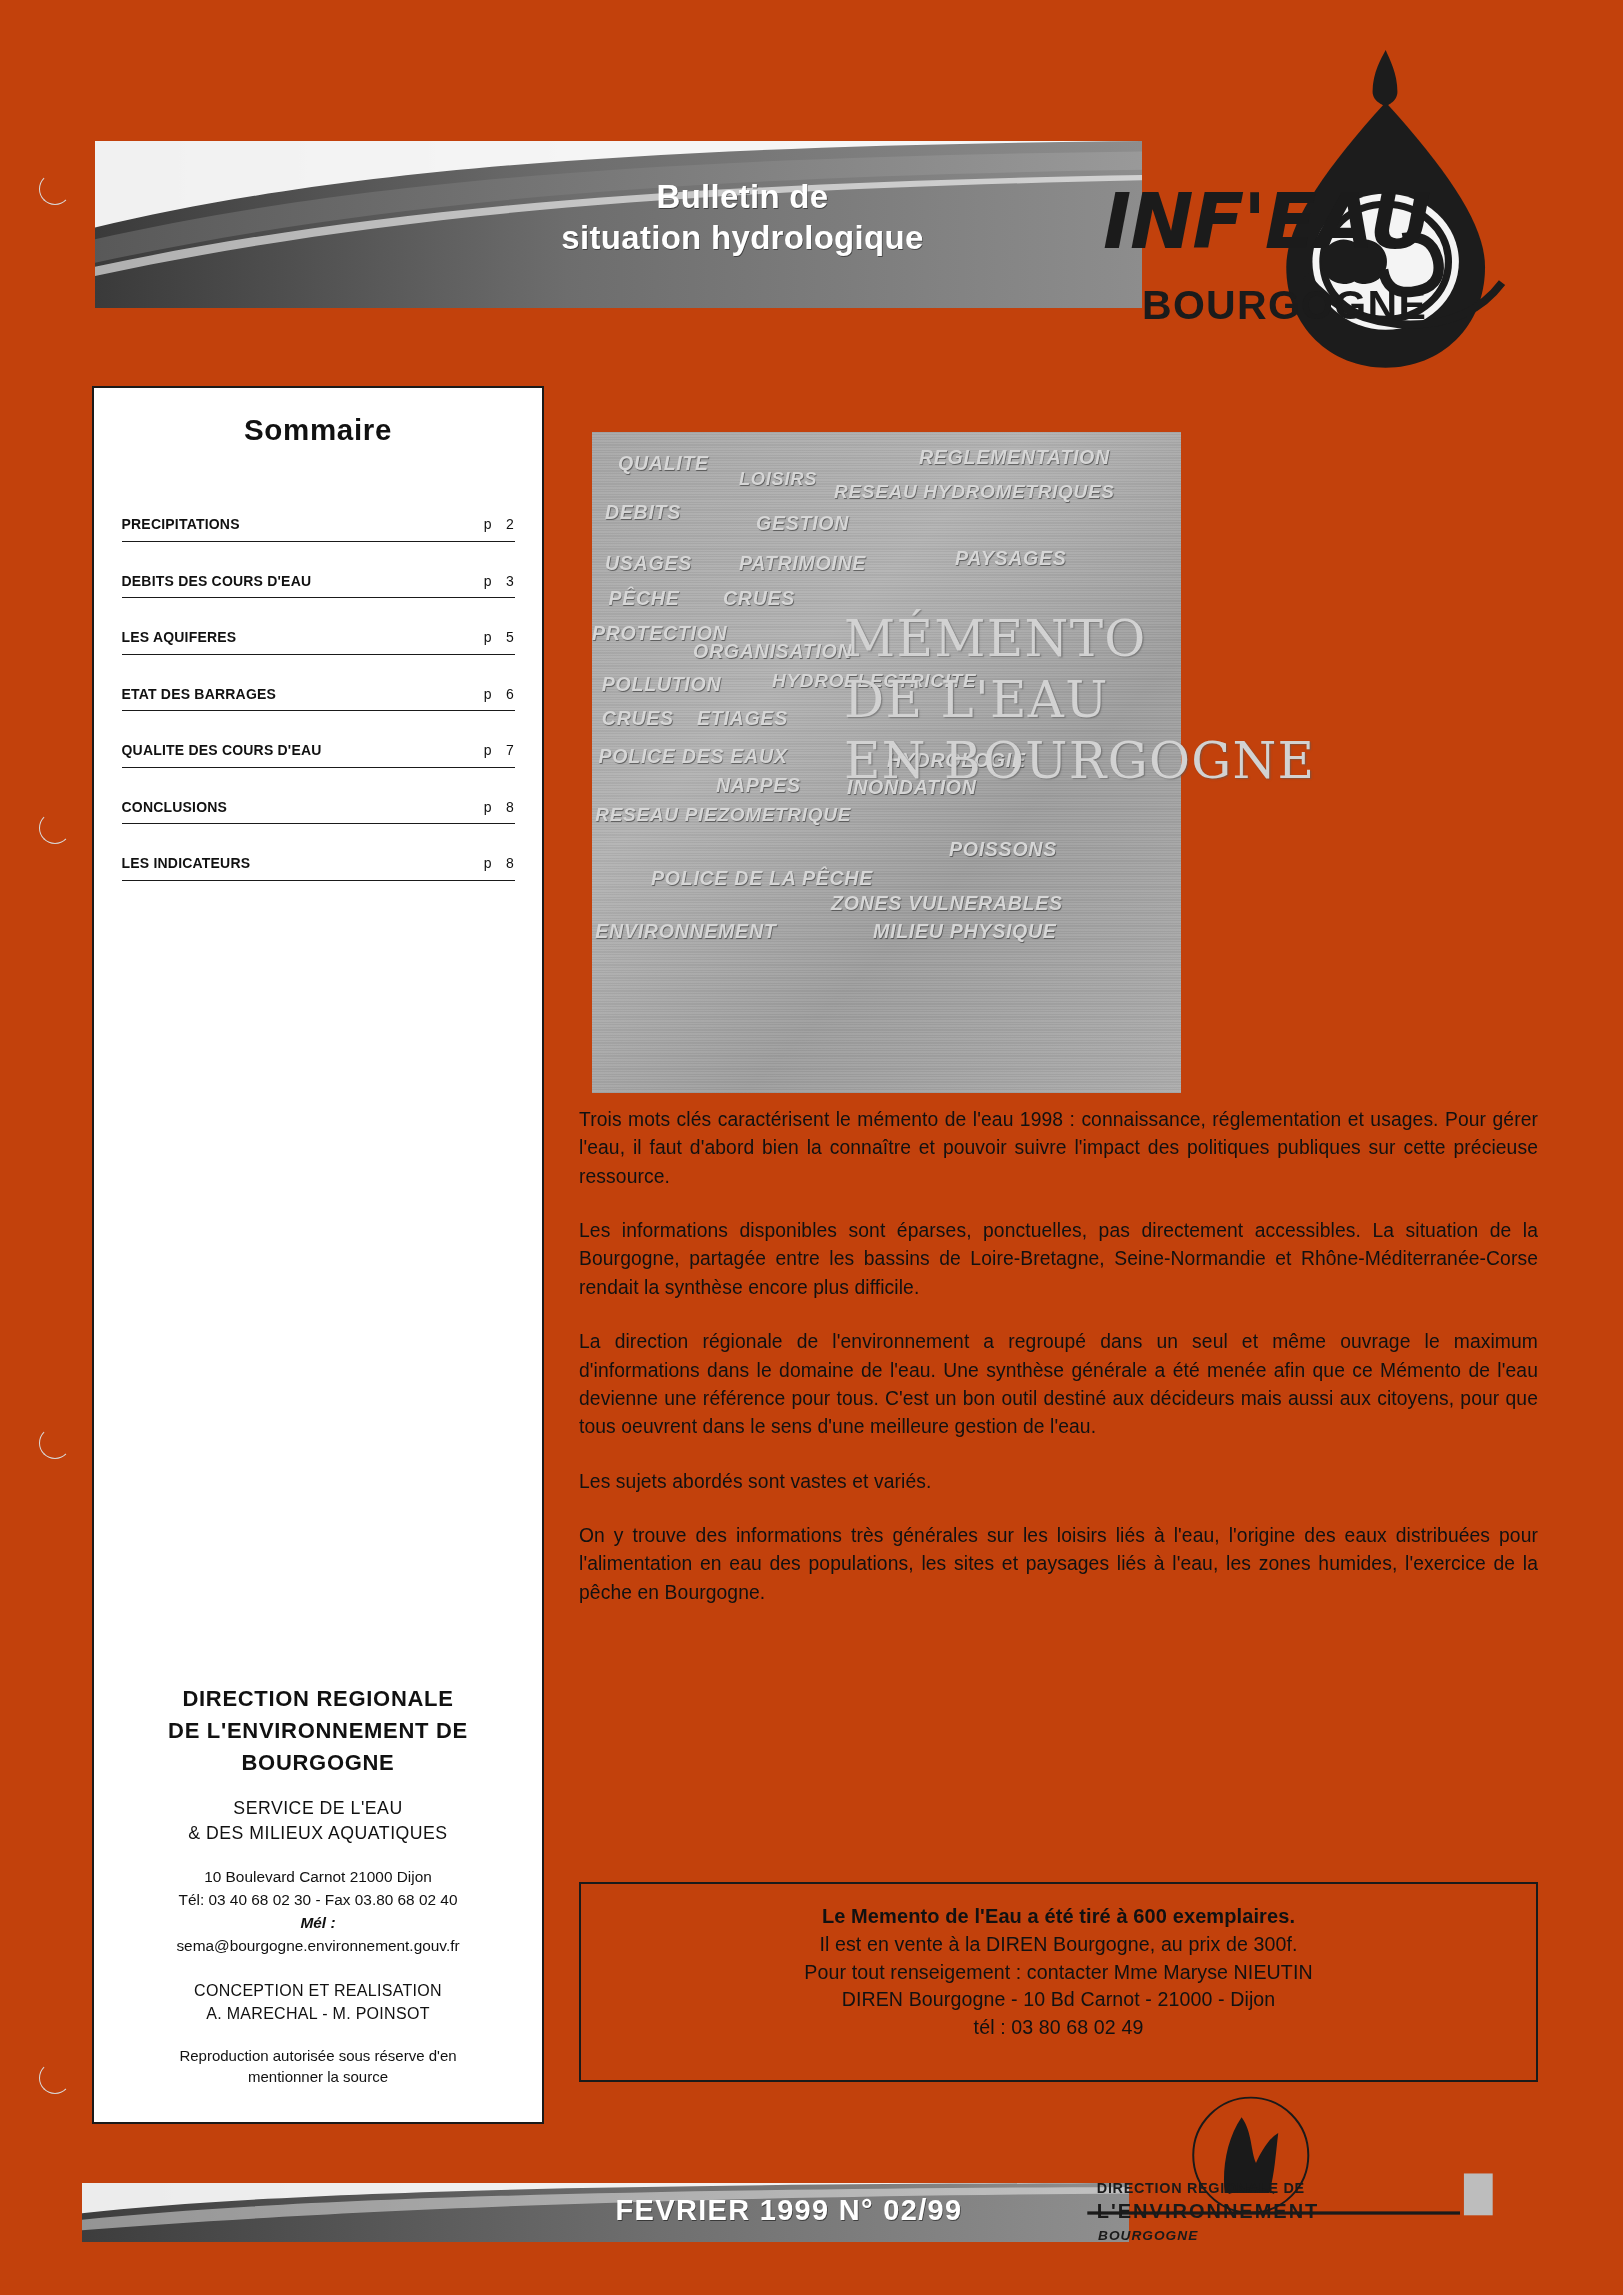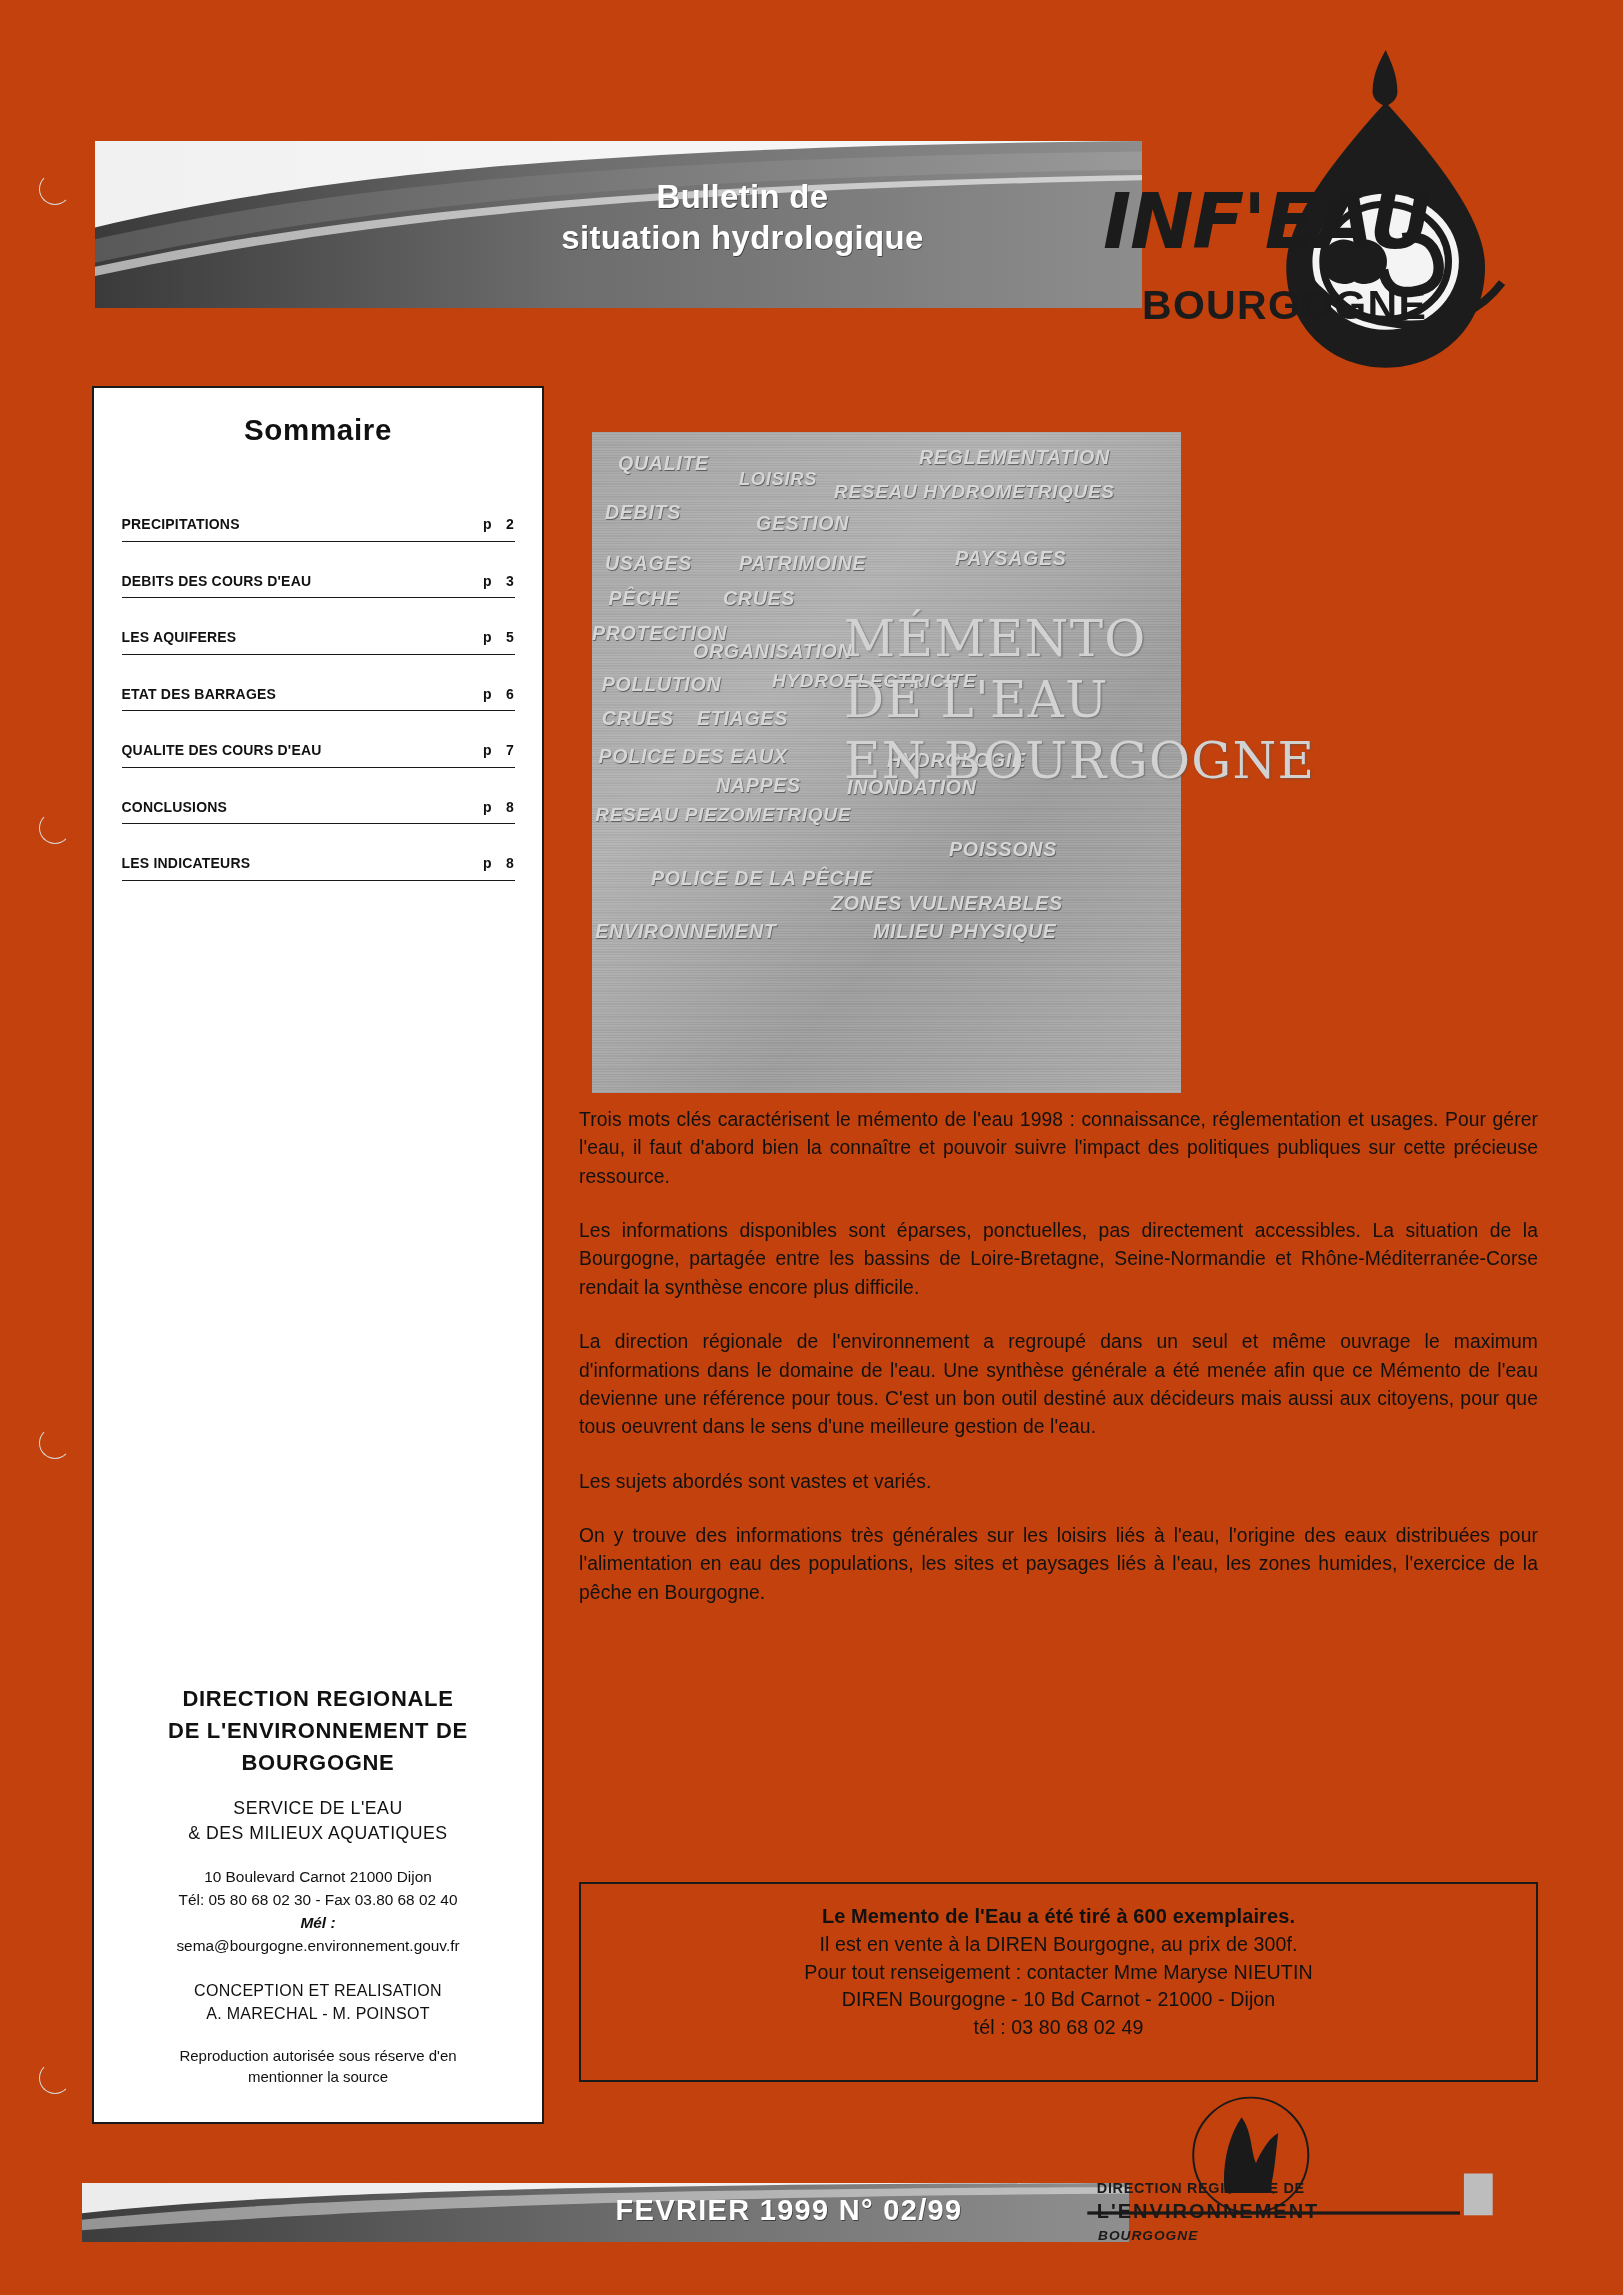--- a/index.html
+++ b/index.html
@@ -119,21 +119,21 @@
     align-items: flex-end;
     justify-content: space-between;
     border-bottom: 1.3px solid #1a1a1a;
     padding-bottom: 8.5px;
     margin-bottom: 31px;
     font-size: 14px;
     font-weight: bold;
     letter-spacing: 0.2px;
   }
   .toc-row .pg {
-    font-weight: bold;
+    font-weight: normal;
     white-space: pre;
     letter-spacing: 0.7px;
     margin-left: 24px;
   }
 
   .diren-block {
     position: absolute;
     left: 0;
     right: 0;
     bottom: 34px;
@@ -391,21 +391,21 @@
         <div>DIRECTION REGIONALE</div>
         <div>DE L'ENVIRONNEMENT DE</div>
         <div>BOURGOGNE</div>
       </div>
       <div class="diren-service">
         <div>SERVICE DE L'EAU</div>
         <div>&amp; DES MILIEUX AQUATIQUES</div>
       </div>
       <div class="diren-addr">
         <div>10 Boulevard Carnot 21000 Dijon</div>
-        <div>Tél: 05 80 68 02 30 - Fax 03.80 68 02 40</div>
+        <div>Tél: 03 40 68 02 30 - Fax 03.80 68 02 40</div>
         <div class="mel-label">Mél :</div>
         <div>sema@bourgogne.environnement.gouv.fr</div>
       </div>
       <div class="diren-concept">
         <div>CONCEPTION ET REALISATION</div>
         <div>A. MARECHAL - M. POINSOT</div>
       </div>
       <div class="diren-repro">
         <div>Reproduction autorisée sous réserve d'en</div>
         <div>mentionner la source</div>

